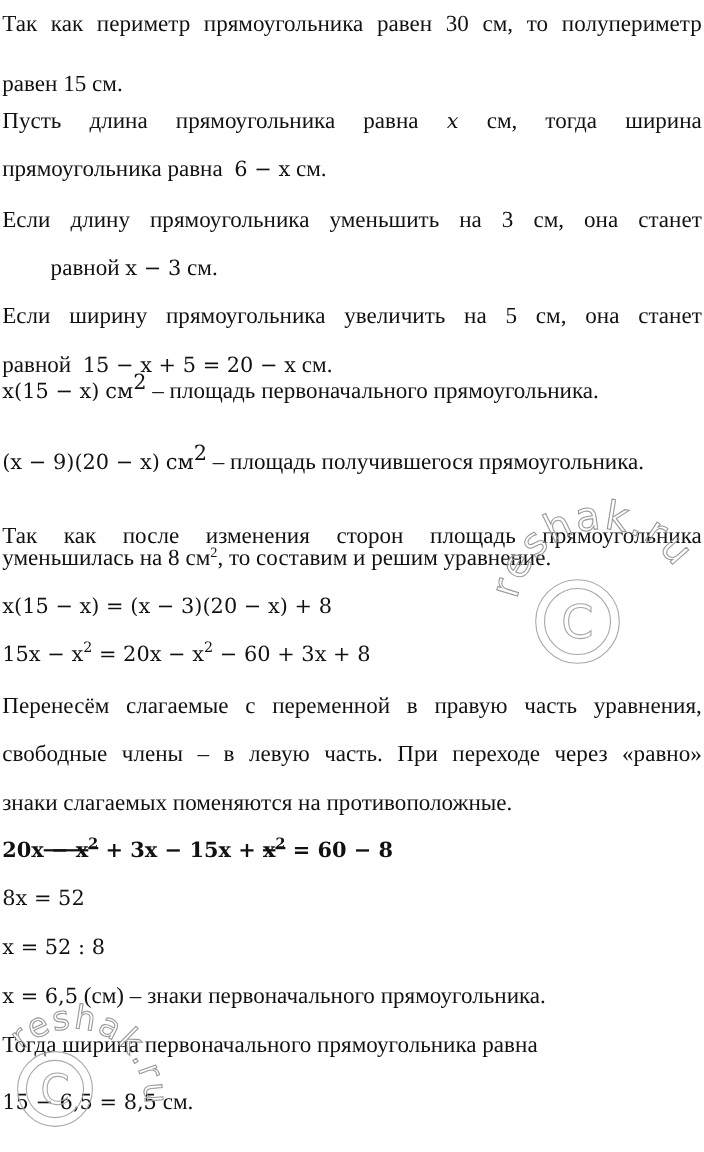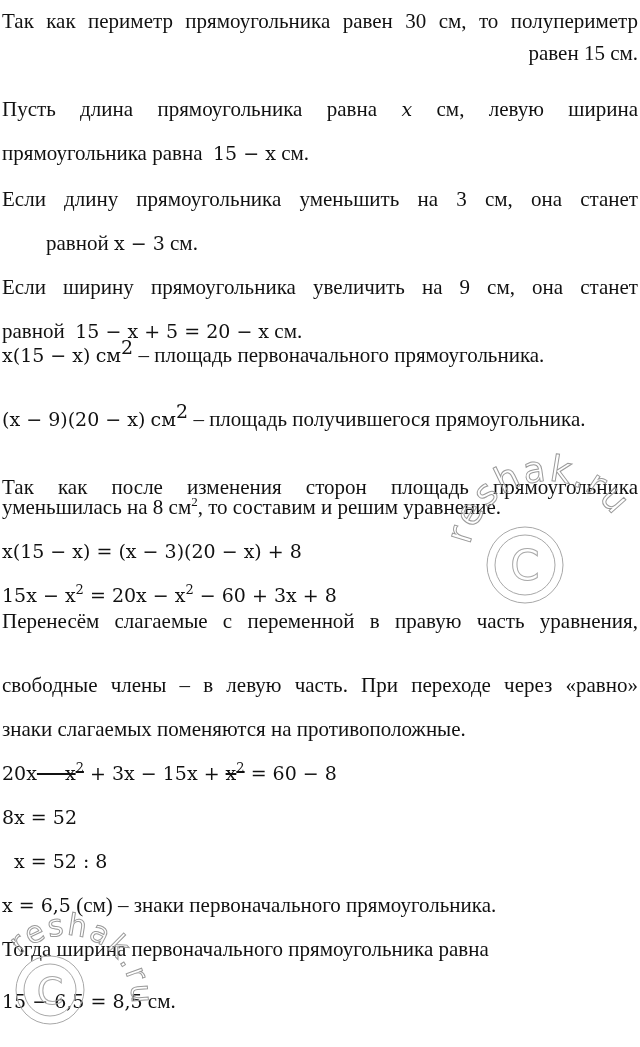--- a/index.html
+++ b/index.html
@@ -60,46 +60,46 @@
     }
   </style>
 </head>
 <body>
 
 <div class="doc">
 
   <div class="line justify" style="top:8px;">
     <span>Так как периметр прямоугольника равен 30 см, то полупериметр</span>
   </div>
-  <div class="line" style="top:40px;text-align:right;">
+  <div class="line" style="top:63px;">
     <span>равен 15 см.</span>
   </div>
 
   <div class="line justify" style="top:96px;">
     <span>Пусть длина прямоугольника равна</span>
     <span class="mi">x</span>
-    <span>см, левую ширина</span>
+    <span>см, тогда ширина</span>
   </div>
   <div class="line" style="top:140px;">
     <span>прямоугольника равна</span>&nbsp;
-    <span class="m">15 − x</span>
+    <span class="m">6 − x</span>
     <span>см.</span>
   </div>
 
   <div class="line justify" style="top:186px;">
     <span>Если длину прямоугольника уменьшить на 3 см, она станет</span>
   </div>
   <div class="line" style="top:230px;margin-left:44px;">
     <span>равной</span>
     <span class="m">x − 3</span>
     <span>см.</span>
   </div>
 
   <div class="line justify" style="top:274px;">
-    <span>Если ширину прямоугольника увеличить на 9 см, она станет</span>
+    <span>Если ширину прямоугольника увеличить на 5 см, она станет</span>
   </div>
   <div class="line" style="top:318px;">
     <span>равной</span>&nbsp;
     <span class="m">15 − x + 5 = 20 − x</span>
     <span>см.</span>
   </div>
 
   <div class="line" style="top:342px;">
     <span class="m">x(15 − x)</span>
     <span class="m">см</span><sup class="m">2</sup>
@@ -120,38 +120,38 @@
   </div>
 
   <div class="line m" style="top:538px;">
     <span>x(15 − x) = (x − 3)(20 − x) + 8</span>
   </div>
 
   <div class="line m" style="top:582px;">
     <span>15x − x</span><sup>2</sup><span> = 20x − x</span><sup>2</sup><span> − 60 + 3x + 8</span>
   </div>
 
-  <div class="line justify" style="top:608px;">
+  <div class="line justify" style="top:628px;">
     <span>Перенесём слагаемые с переменной в правую часть уравнения,</span>
   </div>
   <div class="line justify" style="top:672px;">
     <span>свободные члены – в левую часть. При переходе через «равно»</span>
   </div>
   <div class="line" style="top:716px;">
     <span>знаки слагаемых поменяются на противоположные.</span>
   </div>
 
-  <div class="line m" style="top:760px;">
+  <div class="line m" style="top:760px;font-weight:bold;">
     <span>20x</span><span class="strike"><span> − x</span><sup>2</sup></span><span> + 3x − 15x + </span><span class="strike"><span>x</span><sup>2</sup></span><span> = 60 − 8</span>
   </div>
 
   <div class="line m" style="top:804px;">
     <span>8x = 52</span>
   </div>
-  <div class="line m" style="top:848px;margin-left:12px;">
+  <div class="line m" style="top:848px;">
     <span>x = 52 : 8</span>
   </div>
 
   <div class="line" style="top:892px;">
     <span class="m">x = 6,5</span><span> (см) – знаки первоначального прямоугольника.</span>
   </div>
 
   <div class="line" style="top:936px;">
     <span>Тогда ширина первоначального прямоугольника равна</span>
   </div>

